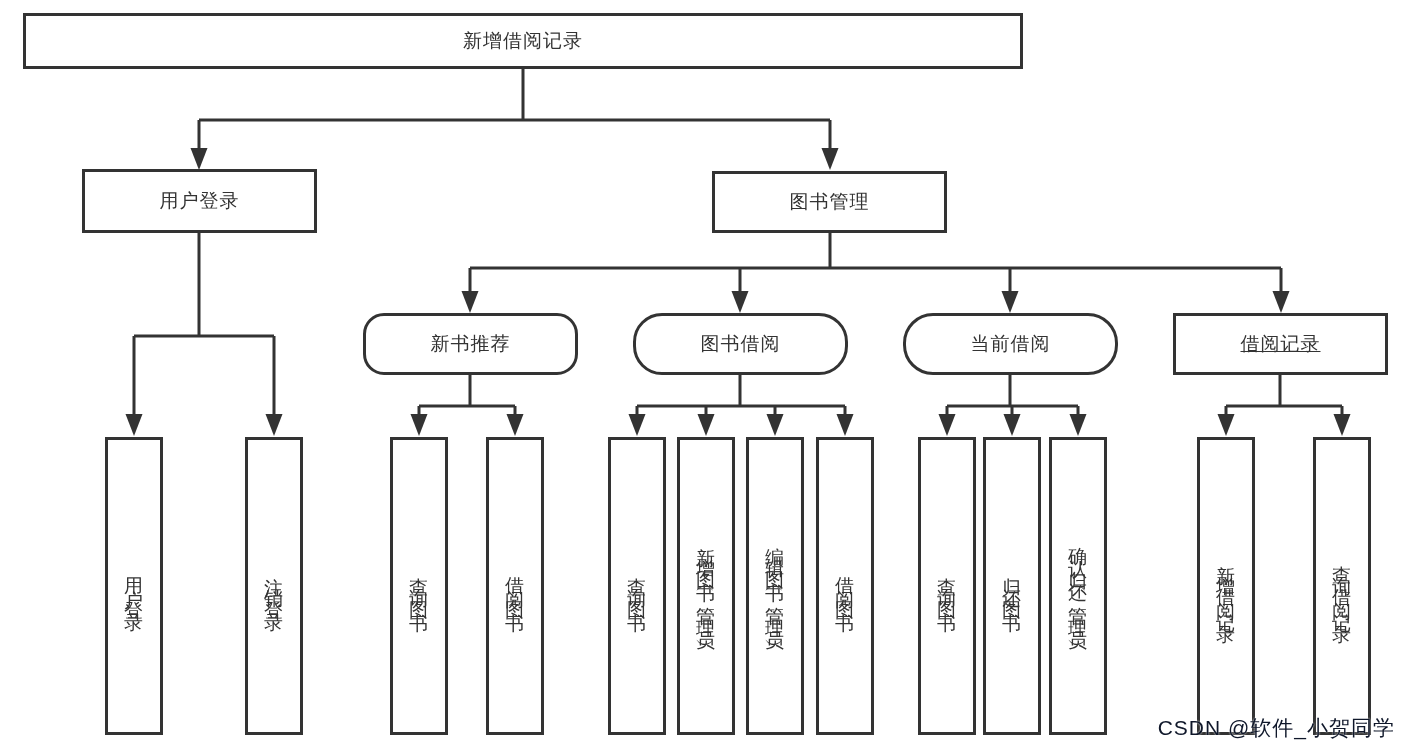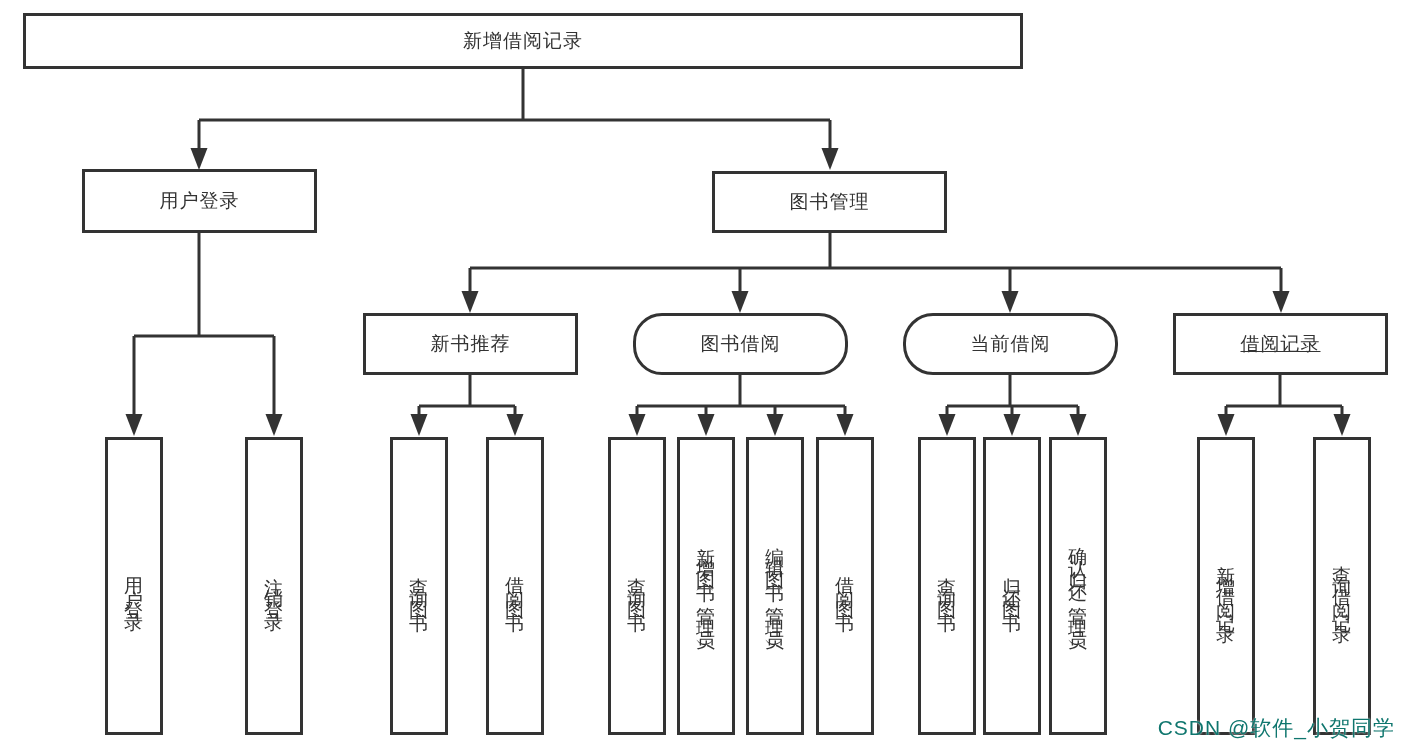--- a/index.html
+++ b/index.html
@@ -29,21 +29,21 @@
     justify-content: center;
     z-index: 2;
     color: #333333;
     font-size: 19px;
     letter-spacing: 1px;
   }
   .node-root   { left: 23px;  top: 13px;  width: 1000px; height: 56px; }
   .n-userlogin { left: 82px;  top: 169px; width: 235px;  height: 64px; }
   .n-bookmgmt  { left: 712px; top: 171px; width: 235px;  height: 62px; }
   .lvl3 { top: 313px; width: 215px; height: 62px; }
-  .n-newbook   { left: 363px; }
+  .n-newbook   { left: 363px; border-radius: 21px; }
   .n-borrow    { left: 633px; border-radius: 29px; }
   .n-current   { left: 903px; border-radius: 30px; }
   .n-records   { left: 1173px; text-decoration: underline; }
   .leaf {
     position: absolute;
     top: 437px;
     width: 58px;
     height: 298px;
     box-sizing: border-box;
     border: 3px solid #333333;
@@ -60,21 +60,21 @@
     font-size: 19px;
     color: #333333;
     line-height: 1;
     white-space: nowrap;
   }
   .watermark {
     position: absolute;
     right: 10px;
     bottom: 5px;
     font-size: 21px;
-    color: #0f766e;
+    color: #0f172a;
     letter-spacing: 1px;
     z-index: 5;
     text-shadow: 0 0 2px #ffffff;
   }
 </style>
 </head>
 <body>
 
 <div class="stage">
 

